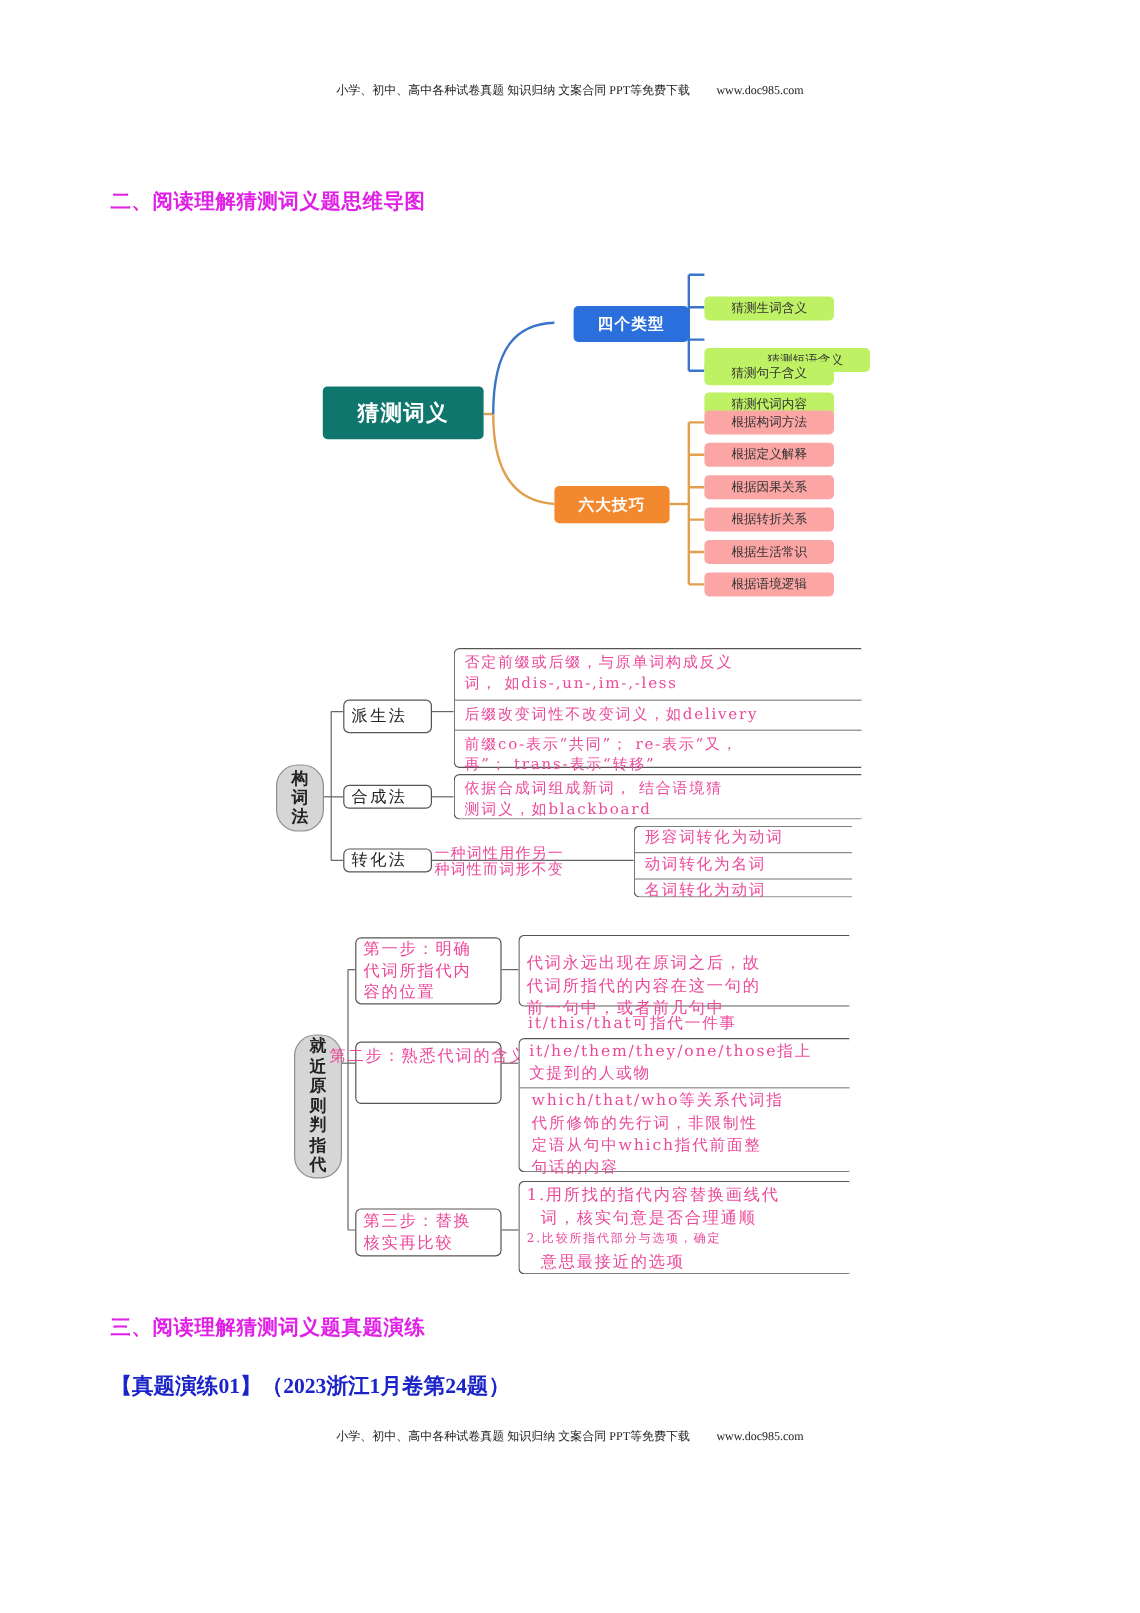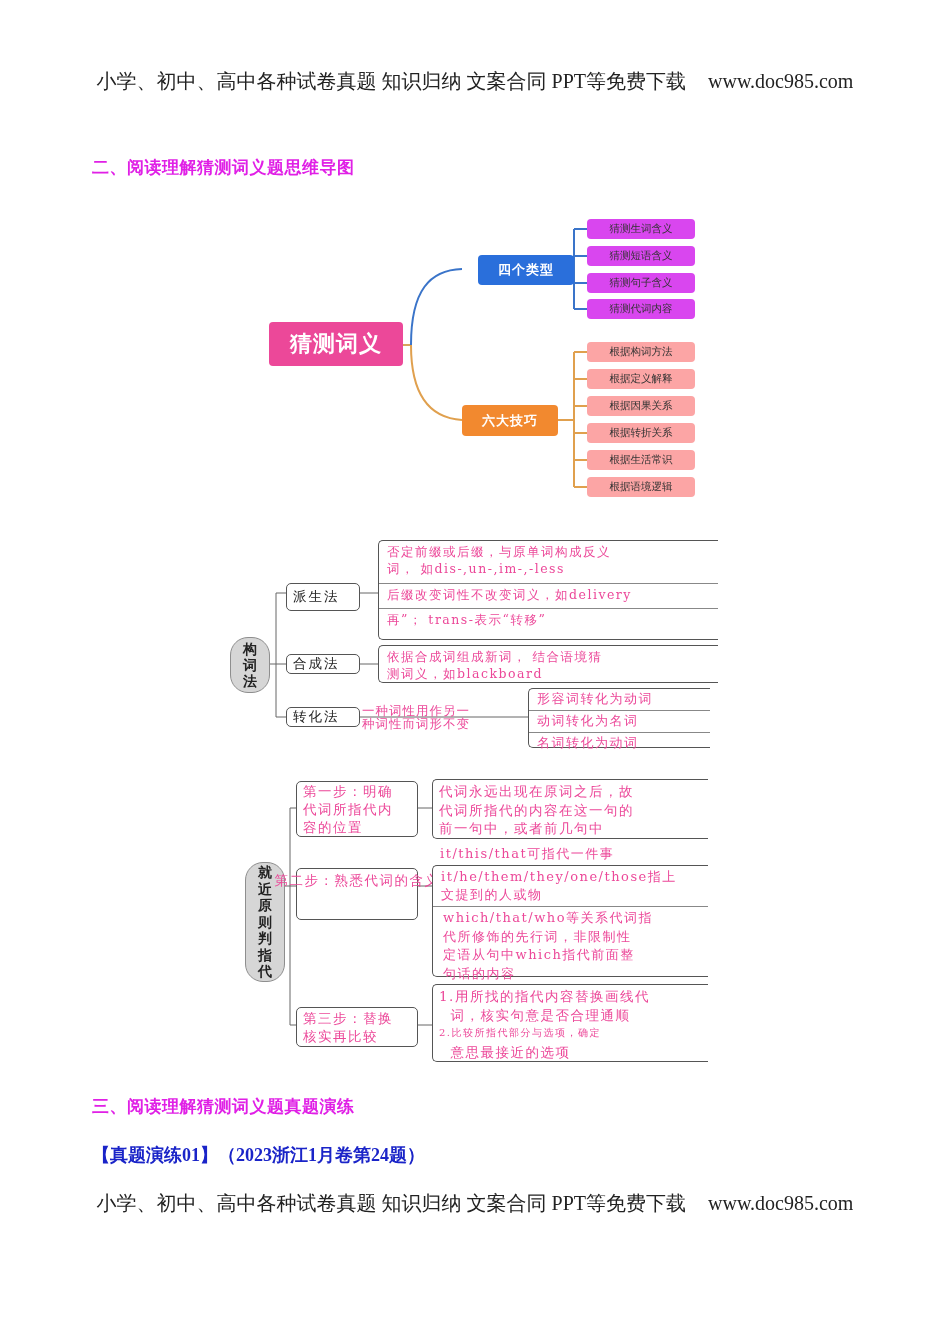--- a/index.html
+++ b/index.html
@@ -1,39 +1,39 @@
 <!DOCTYPE html>
 <html><head>
   <meta charset="utf-8">
   <style>
     html, body { margin: 0; padding: 0; background: #ffffff; }
     body { width: 950px; height: 1344px; position: relative; overflow: hidden;
            font-family: "DejaVu Serif", "Liberation Serif", serif; color: #111; }
     .abs { position: absolute; }
-    .header-line { left: 0; width: 950px; text-align: center; font-size: 20px;
+    .header-line { left: 0; width: 950px; text-align: center; font-size: 10px;
                    font-family: "Liberation Serif", "DejaVu Serif", serif; color: #222; }
     .header-line .site { margin-left: 22px; }
     .section-title { font-family: "DejaVu Sans", sans-serif; font-weight: bold; font-size: 17px;
                      color: #e020e6; letter-spacing: 0.5px; }
     .practice-title { font-family: "Liberation Serif", "DejaVu Serif", serif; font-weight: bold;
                       font-size: 18px; color: #1a24c8; }
 
     
-    .mm1-root { background: #ec4899; color: #fff; font-family: "DejaVu Sans", sans-serif;
-                font-size: 22px; font-weight: bold; border-radius: 4px; display: flex;
+    .mm1-root { background: #0f766e; color: #fff; font-family: "DejaVu Sans", sans-serif;
+                font-size: 18px; font-weight: bold; border-radius: 4px; display: flex;
                 align-items: center; justify-content: center; letter-spacing: 1px; }
     .mm1-branch { color: #fff; font-family: "DejaVu Sans", sans-serif; font-size: 13px;
                   font-weight: bold; border-radius: 4px; display: flex; align-items: center;
                   justify-content: center; letter-spacing: 1px; }
     .mm1-blue { background: #2a6fdb; margin-left: 16px; }
     .mm1-orange { background: #f2892f; }
     .mm1-leaf { font-family: "DejaVu Sans", sans-serif; font-size: 10.5px; color: #333;
                 border-radius: 4px; display: flex; align-items: center; justify-content: center;
                 width: 108px; height: 20px; }
-    .leaf-blue { background: #d946ef; }
+    .leaf-blue { background: #bef264; margin-top: 28px; }
     .leaf-orange { background: #fca5a5; }
 
     
     .pill { background: #d6d6d6; border: 1.5px solid #8e8e8e; border-radius: 18px;
             font-family: "DejaVu Sans", sans-serif; font-weight: bold; font-size: 14px;
             color: #222; display: flex; flex-direction: column; align-items: center;
             justify-content: center; line-height: 16px; }
     .nbox { border: 1px solid #555; border-radius: 5px; background: #fff;
             font-size: 13.5px; color: #222; padding: 1px 6px; box-sizing: border-box;
             letter-spacing: 2px; display: flex; align-items: center; white-space: nowrap; }
@@ -68,21 +68,21 @@
     <path d="M574 352 L574 487" stroke="#e0a04e" stroke-width="2" fill="none"></path>
     <path d="M574 352 L587 352 M574 379 L587 379 M574 406 L587 406 M574 433 L587 433 M574 460 L587 460 M574 487 L587 487" stroke="#e0a04e" stroke-width="2" fill="none"></path>
   </svg>
 
   <div class="abs mm1-root" style="left:269px; top:322px; width:134px; height:44px;">猜测词义</div>
 
   <div class="abs mm1-branch mm1-blue" style="left:462px; top:255px; width:96px; height:30px;">四个类型</div>
   <div class="abs mm1-branch mm1-orange" style="left:462px; top:405px; width:96px; height:31px;">六大技巧</div>
 
   <div class="abs mm1-leaf leaf-blue" style="left:587px; top:219px;">猜测生词含义</div>
-  <div class="abs mm1-leaf leaf-blue" style="left:587px; top:246px;">猜测短语含义</div>
+  <div class="abs mm1-leaf leaf-blue" style="left:587px; top:262px;padding-left:30px;">猜测短语含义</div>
   <div class="abs mm1-leaf leaf-blue" style="left:587px; top:273px;">猜测句子含义</div>
   <div class="abs mm1-leaf leaf-blue" style="left:587px; top:299px;">猜测代词内容</div>
 
   <div class="abs mm1-leaf leaf-orange" style="left:587px; top:342px;">根据构词方法</div>
   <div class="abs mm1-leaf leaf-orange" style="left:587px; top:369px;">根据定义解释</div>
   <div class="abs mm1-leaf leaf-orange" style="left:587px; top:396px;">根据因果关系</div>
   <div class="abs mm1-leaf leaf-orange" style="left:587px; top:423px;">根据转折关系</div>
   <div class="abs mm1-leaf leaf-orange" style="left:587px; top:450px;">根据生活常识</div>
   <div class="abs mm1-leaf leaf-orange" style="left:587px; top:477px;">根据语境逻辑</div>
 </div>
@@ -109,20 +109,21 @@
 
   <div class="abs bracket-box" style="left:378px; top:540px; width:340px; height:100px;">
     <div style="padding:2px 8px; height:38px;">
       <div class="txt">否定前缀或后缀，与原单词构成反义</div>
       <div class="txt">词， 如dis-,un-,im-,-less</div>
     </div>
     <div class="row-sep" style="padding:2px 8px; height:20px;">
       <div class="txt">后缀改变词性不改变词义，如delivery</div>
     </div>
     <div class="row-sep" style="padding:2px 8px;">
+      <div class="txt">前缀co-表示“共同”； re-表示“又，</div>
       <div class="txt">再”； trans-表示“转移”</div>
     </div>
   </div>
 
   <div class="abs bracket-box" style="left:378px; top:645px; width:340px; height:38px; padding:2px 8px;">
     <div class="txt">依据合成词组成新词， 结合语境猜</div>
     <div class="txt">测词义，如blackboard</div>
   </div>
 
   <div class="abs" style="left:362px; top:704px; font-size:12px; line-height:13px;">
@@ -170,21 +171,21 @@
   </div>
   <div class="abs nbox" style="left:296px; top:868px; width:122px; height:52px; flex-direction:row; align-items:flex-start; justify-content:center; padding:2px 6px;">
     <div class="txt" style="font-size:13.5px; line-height:18px;">第二步：熟悉</div>
     <div class="txt" style="font-size:13.5px; line-height:18px;">代词的含义</div>
   </div>
   <div class="abs nbox" style="left:296px; top:1007px; width:122px; height:40px; flex-direction:column; align-items:flex-start; justify-content:center; padding:2px 6px;">
     <div class="txt" style="font-size:13.5px; line-height:18px;">第三步：替换</div>
     <div class="txt" style="font-size:13.5px; line-height:18px;">核实再比较</div>
   </div>
 
-  <div class="abs bracket-box" style="left:432px; top:779px; width:276px; height:60px; padding:2px 6px;">
+  <div class="abs bracket-box" style="left:432px; top:779px; width:276px; height:60px; padding:14px 6px;">
     <div class="txt" style="font-size:13.5px; line-height:18.5px;">代词永远出现在原词之后，故</div>
     <div class="txt" style="font-size:13.5px; line-height:18.5px;">代词所指代的内容在这一句的</div>
     <div class="txt" style="font-size:13.5px; line-height:18.5px;">前一句中，或者前几句中</div>
   </div>
 
   <div class="abs" style="left:440px; top:845px;">
     <div class="txt" style="font-size:13px; line-height:18px;">it/this/that可指代一件事</div>
   </div>
   <div class="abs bracket-box" style="left:432px; top:865px; width:276px; height:112px;">
     <div style="padding:2px 8px; height:36px;">

